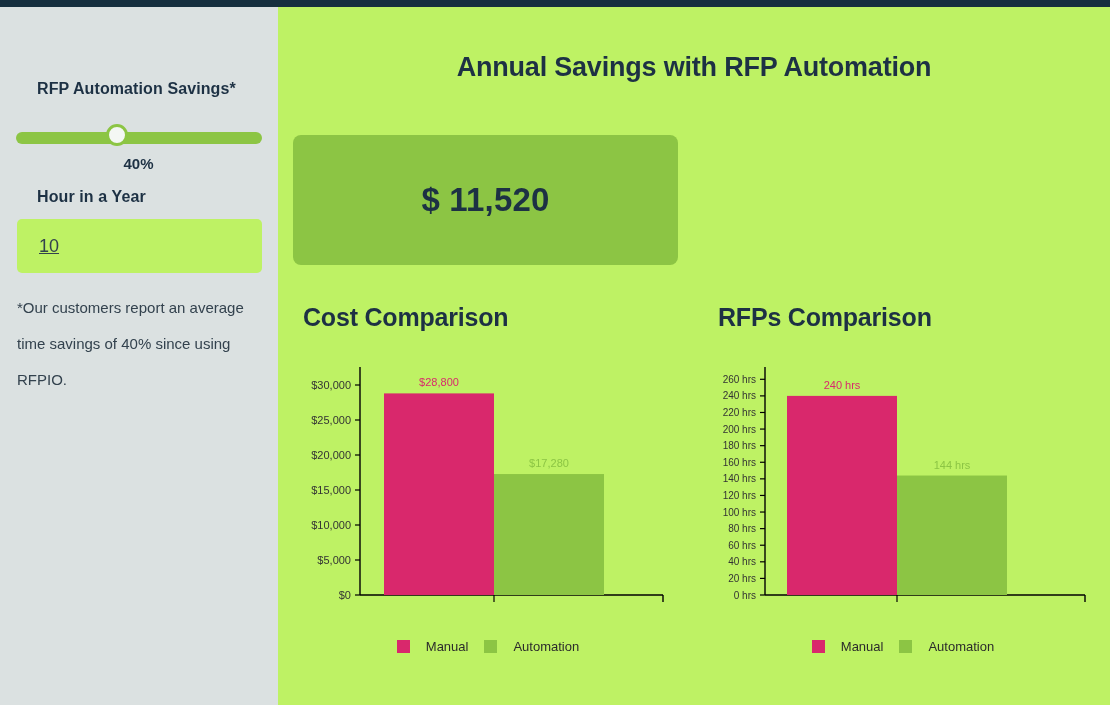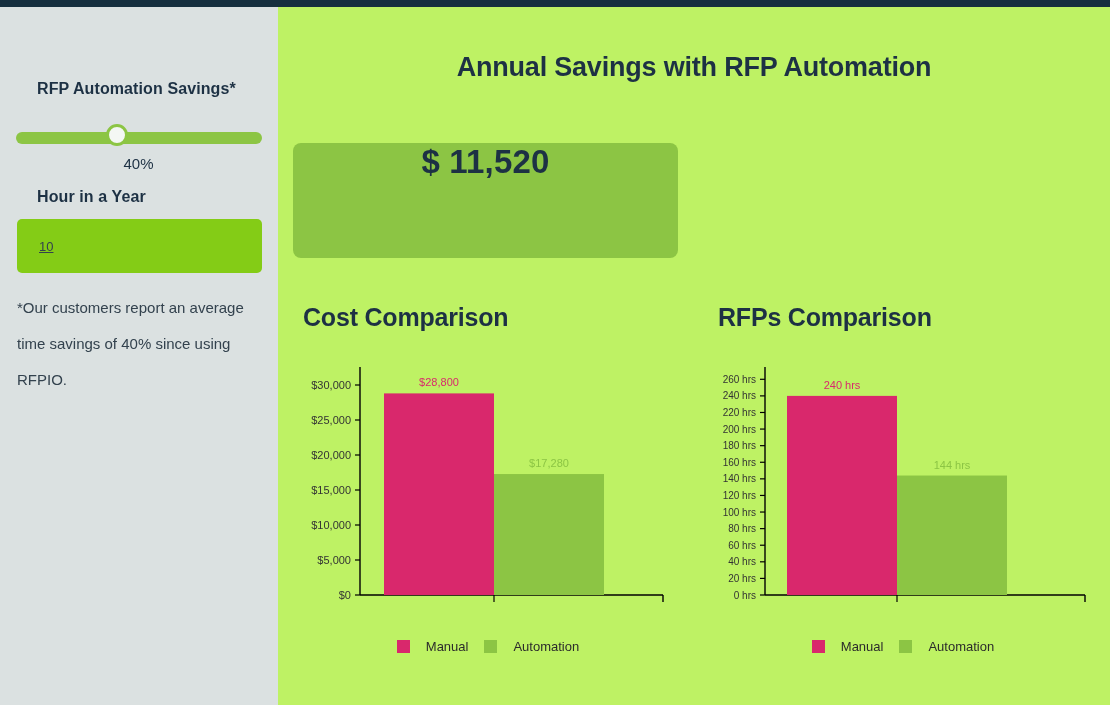--- a/index.html
+++ b/index.html
@@ -74,36 +74,36 @@
     border: 3px solid #8cc544;
     box-sizing: border-box;
   }
   .slider-value {
     position: absolute;
     top: 148px;
     left: 0;
     width: 277px;
     text-align: center;
     font-size: 15px;
-    font-weight: normal;
+    font-weight: bold;
     color: #1d3144;
   }
   .rfp-input {
     position: absolute;
     left: 17px;
     top: 212px;
     width: 245px;
     height: 54px;
-    background: #84cc16;
+    background: #bef264;
     border: none;
     border-radius: 5px;
     box-sizing: border-box;
     padding: 0 22px;
     font-family: "Liberation Sans", sans-serif;
-    font-size: 13px;
+    font-size: 18px;
     color: #33424e;
     outline: none;
     text-decoration: underline;
   }
   .footnote {
     position: absolute;
     left: 17px;
     top: 283px;
     width: 232px;
     font-size: 15px;
@@ -125,25 +125,26 @@
     left: 0;
     width: 832px;
     text-align: center;
     font-size: 27px;
     font-weight: bold;
     color: #1d3144;
     letter-spacing: -0.2px;
   }
   .kpi {
     position: absolute;
-    top: 136px;
+    top: 128px;
     width: 385px;
-    height: 115px;
+    height: 130px;
     border-radius: 8px;
     display: flex;
+    align-items: center;
     justify-content: center;
   }
   #kpi-cost  { left: 15px;  background: #8cc544; }
   #kpi-hours { left: 430px; background: #1d2f3f; }
   .kpi-value {
     font-size: 33px;
     font-weight: bold;
     letter-spacing: 0.2px;
   }
   #kpi-cost .kpi-value  { color: #1d3144; }

